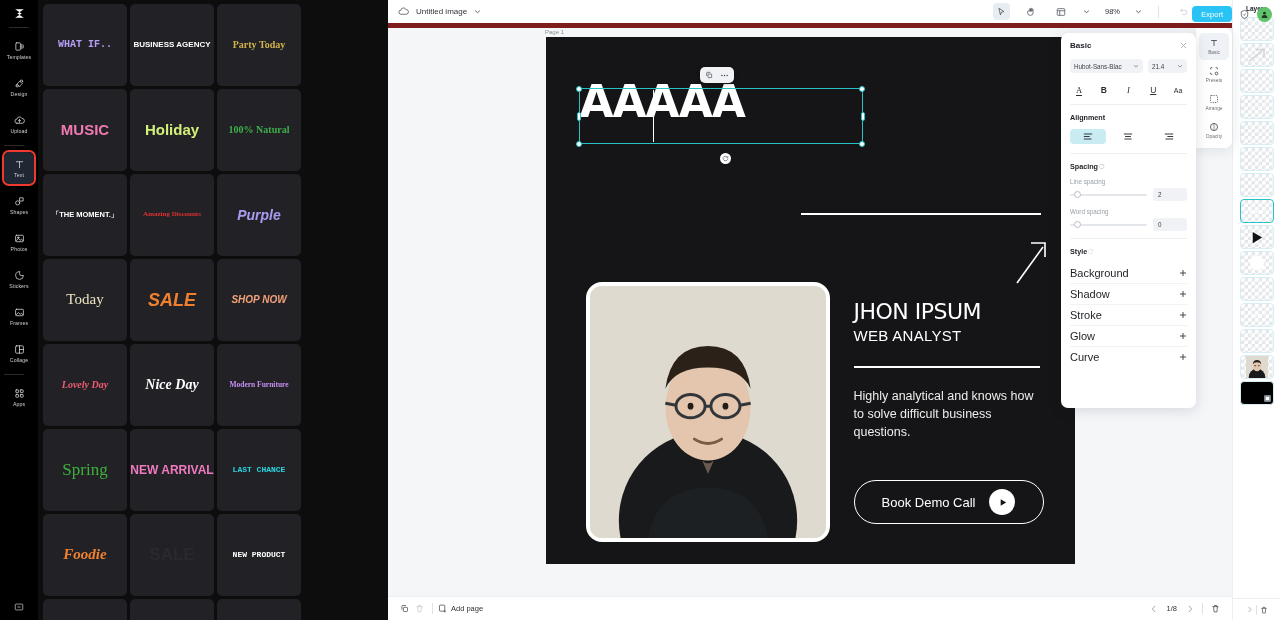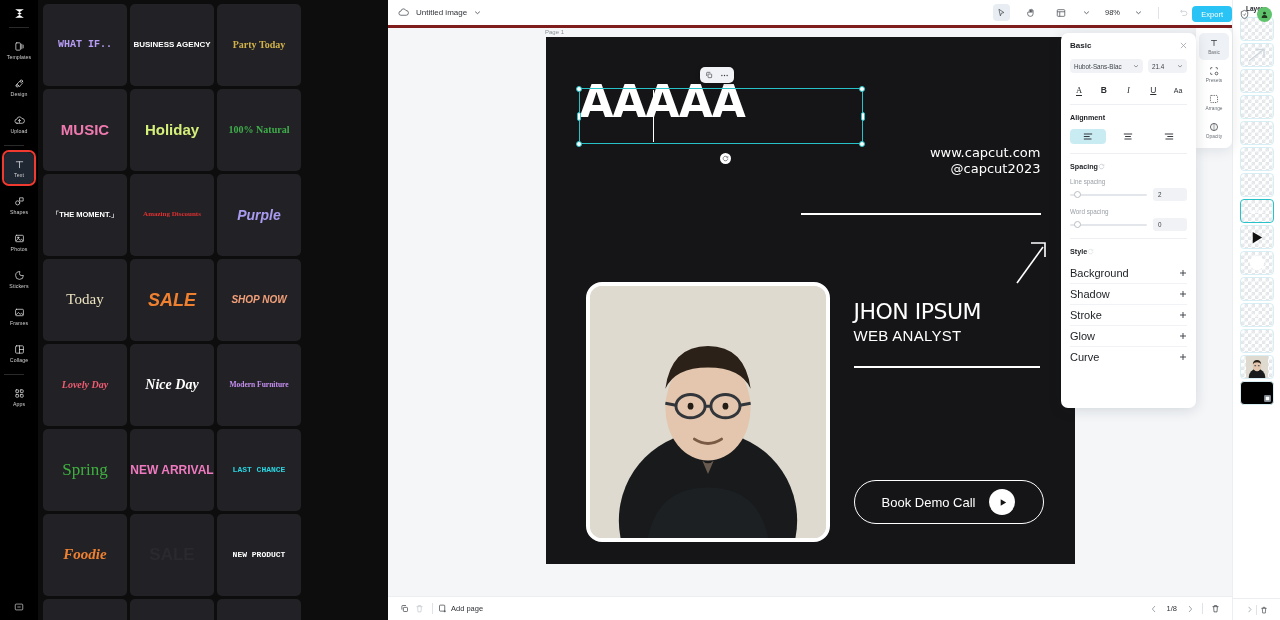--- a/index.html
+++ b/index.html
@@ -51,21 +51,21 @@
   .tpl span {
     font-size: 9px; text-align: center; line-height: 1.05;
     white-space: nowrap; transform-origin: center;
   }
 
   
   .center { flex: 1; display: flex; flex-direction: column; background: #f4f6f8; min-width: 0; }
 
   .topbar {
     height: 28px; background: #ffffff; display: flex; align-items: center;
-    padding: 0 10px; flex: 0 0 28px; border-bottom: 3px solid #7f1d1d;
+    padding: 0 10px; flex: 0 0 28px; border-bottom: 5px solid #7f1d1d;
   }
   .tb-left { display: flex; align-items: center; gap: 7px; }
   .doc-title { font-size: 8px; color: #2f3237; }
   .tb-center-sp { flex: 1; }
   .tb-right { display: flex; align-items: center; gap: 13px; }
   .tb-btn {
     width: 17px; height: 17px; display: flex; align-items: center; justify-content: center;
     border-radius: 4px; cursor: pointer; color: #41464d;
   }
   .tb-btn.sel { background: #e7edf3; }
@@ -557,24 +557,20 @@
           </span>
         </div>
 
         <div class="rotate-handle">
           <svg width="7" height="7" viewBox="0 0 24 24" fill="none" stroke="#35393f" stroke-width="2">
             <path d="M20 12a8 8 0 11-3-6.2"></path>
               <path d="M20 4v5h-5"></path>
           </svg>
         </div>
 
-        <div class="ab-url">
-          <div>www.capcut.com</div>
-          <div>@capcut2023</div>
-        </div>
 
         <div class="ab-rule"></div>
 
         <div class="ab-arrow">
           <svg width="40" height="50" viewBox="0 0 40 50" fill="none" stroke="#ffffff" stroke-width="1.6">
             <path d="M4 46L30 10"></path>
               <path d="M18 6h14v14"></path>
           </svg>
         </div>
 
@@ -591,20 +587,21 @@
             <ellipse cx="104" cy="124" rx="3" ry="3.5" fill="#241d15"></ellipse>
             <ellipse cx="140" cy="124" rx="3" ry="3.5" fill="#241d15"></ellipse>
             <path d="M108 158 q14 9 28 0" stroke="#7a5a44" stroke-width="3" fill="none" stroke-linecap="round"></path>
             <path d="M116 180 q6 6 12 0 l-6 14z" fill="#caa98f" opacity=".45"></path>
           </svg>
         </div>
 
         <div class="ab-name">JHON IPSUM</div>
         <div class="ab-role">WEB ANALYST</div>
         <div class="ab-rule2"></div>
+        <div class="ab-desc">Highly analytical and knows how to solve difficult business questions.</div>
 
         <div class="ab-cta">
           <span class="ab-cta-label">Book Demo Call</span>
           <span class="ab-cta-play">
             <svg width="11" height="11" viewBox="0 0 24 24" fill="#151517">
                 <path d="M8 5l12 7-12 7z"></path>
               </svg>
           </span>
         </div>
 

